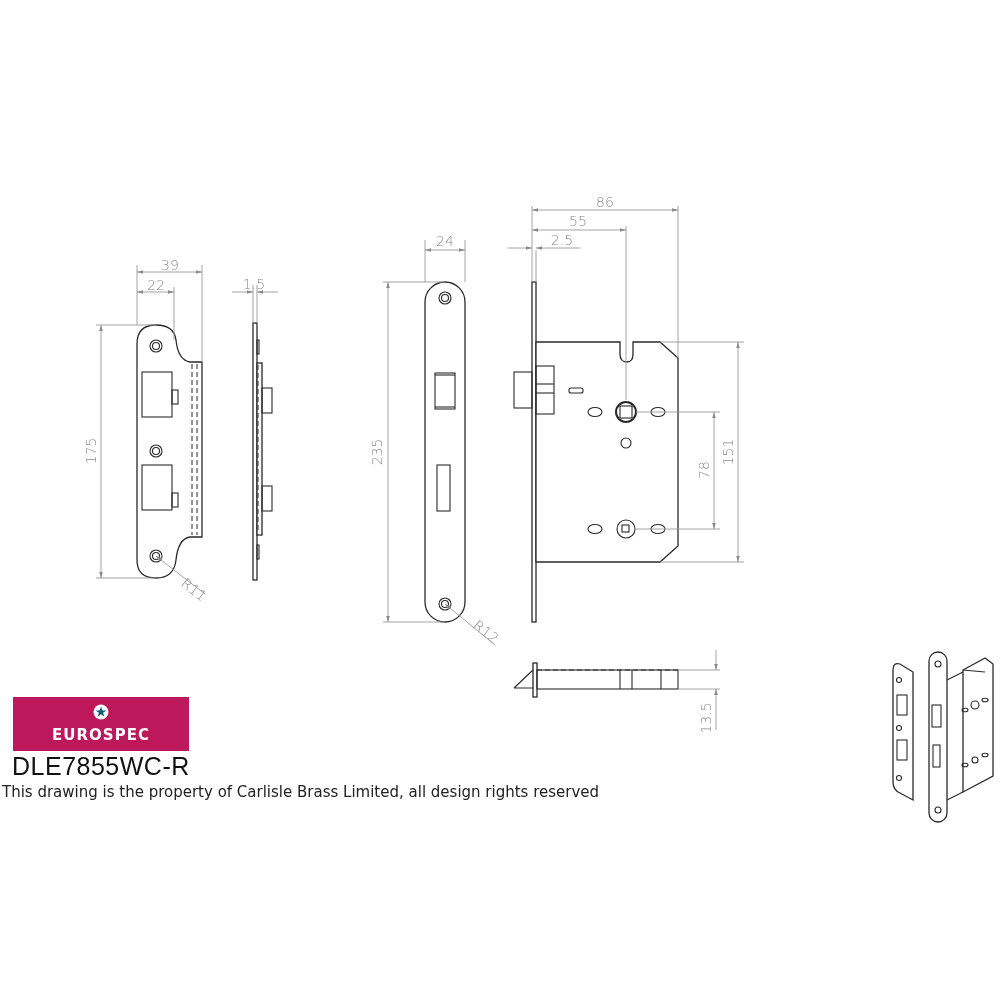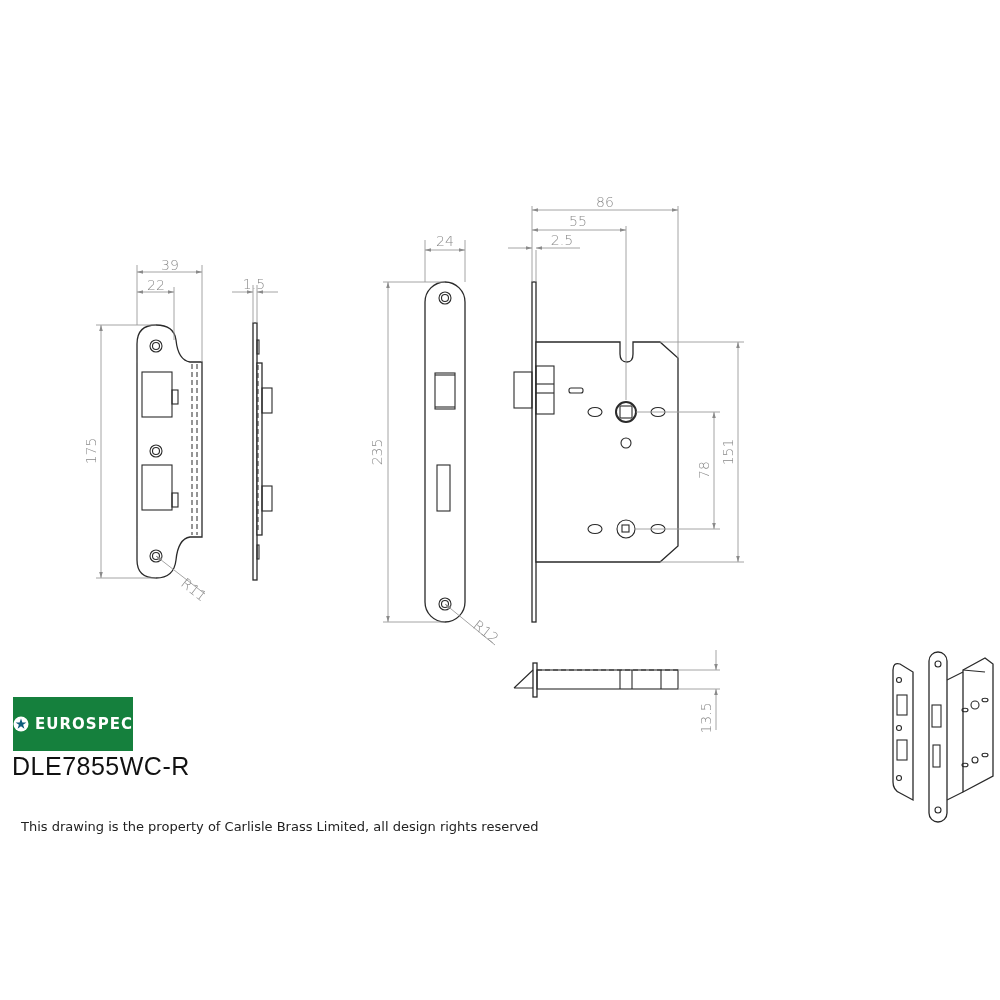--- a/index.html
+++ b/index.html
@@ -3,25 +3,25 @@
 <meta charset="utf-8">
 <style>
   html, body { margin:0; padding:0; background:#ffffff; }
   body { width:1000px; height:1000px; position:relative; overflow:hidden; font-family:"DejaVu Sans", sans-serif; }
   #drawing { position:absolute; left:0; top:0; width:1000px; height:1000px; }
   .dim-text { font-family:"DejaVu Sans", sans-serif; font-size:14px; fill:#8a8a8a; font-weight:300; }
   .part { fill:#ffffff; stroke:#2a2a2a; stroke-width:1.3; }
   .thin { fill:none; stroke:#2a2a2a; stroke-width:1.1; }
   .dim { fill:none; stroke:#9a9a9a; stroke-width:0.9; }
   .hidden { fill:none; stroke:#2a2a2a; stroke-width:1; stroke-dasharray:5 3; }
-  .logo-box { position:absolute; left:13px; top:697px; width:120px; height:54px; background:#15803d; display:flex; align-items:center; justify-content:center; gap:6px; }
+  .logo-box { position:absolute; left:13px; top:697px; width:176px; height:54px; background:#be185d; display:flex; align-items:center; justify-content:center; gap:6px;flex-direction:column; }
   .logo-text { color:#ffffff; font-family:"DejaVu Sans", sans-serif; font-weight:bold; font-size:15px; letter-spacing:1px; }
   .logo-icon { width:16px; height:16px; }
   .model { position:absolute; left:12px; top:752px; font-family:Liberation Sans, sans-serif; font-size:25px; color:#111; font-weight:300; letter-spacing:0.5px; }
-  .copyright { position:absolute; left:21px; top:783px; font-family:"DejaVu Sans", sans-serif; font-size:13px; color:#222;margin-top:36px; }
+  .copyright { position:absolute; left:2px; top:783px; font-family:"DejaVu Sans", sans-serif; font-size:15px; color:#222; }
 </style>
 </head>
 <body>
 
 <svg id="drawing" viewBox="0 0 1000 1000" xmlns="http://www.w3.org/2000/svg">
   <defs>
     <marker id="arr" viewBox="0 0 10 10" refX="10" refY="5" markerWidth="7" markerHeight="7" orient="auto-start-reverse">
       <path d="M0,2 L10,5 L0,8 z" fill="#8a8a8a"></path>
     </marker>
   </defs>

